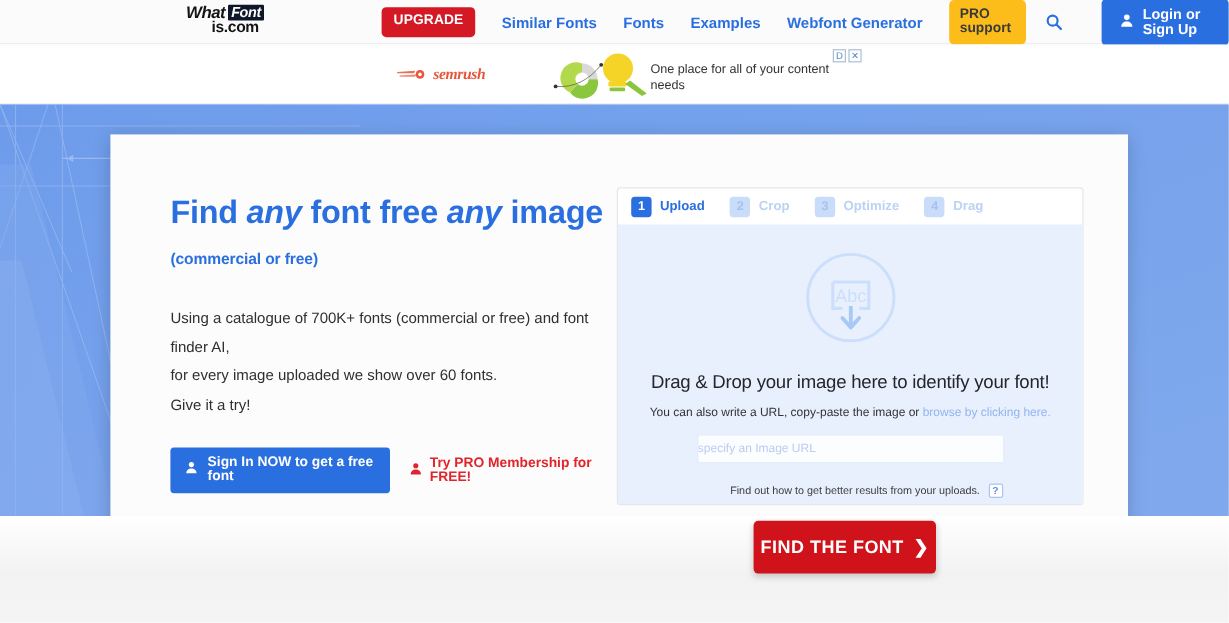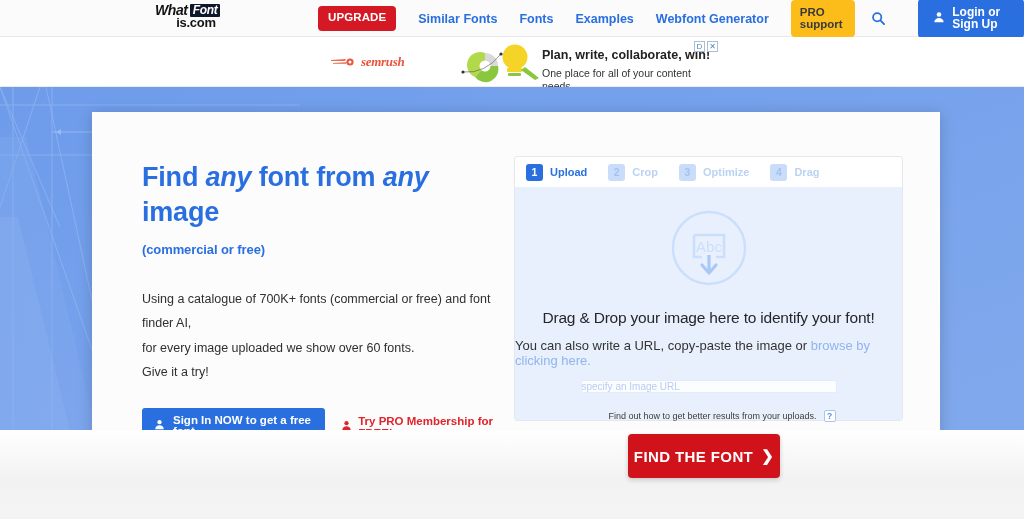--- a/index.html
+++ b/index.html
@@ -154,21 +154,21 @@
 
   .dropzone {
     position: absolute; left: 0; right: 0; top: 30px; bottom: 0;
     background: #e9f0fd;
     display: flex; flex-direction: column; align-items: center;
   }
   .drop-icon { margin-top: 22px; }
   .drop-title {
     font-size: 15.5px; color: #24262b; margin-top: 18px; letter-spacing: -0.2px;
   }
-  .drop-sub { font-size: 13px; color: #333; margin-top: 11px; }
+  .drop-sub { font-size: 10px; color: #333; margin-top: 11px; }
   .drop-sub a { color: #8fb4ee; text-decoration: none; cursor: pointer; }
   .url-input {
     width: 256px; height: 24px; margin-top: 12px;
     background: #fcfdff; border: 1px solid #e2ecfb; border-radius: 2px;
     text-align: left; font-size: 10px; color: #b9cdf0;
     font-family: "Liberation Sans", sans-serif;
     outline: none;
   }
   .url-input::placeholder { color: #b9cdf0; }
   .drop-foot { display: flex; align-items: center; gap: 7px; margin-top: 17px; padding-left: 27px; }
@@ -260,21 +260,20 @@
           <path d="M30 24 L43 24 A13 13 0 0 1 20 35 Z" fill="#8bc63f"></path>
           <path d="M30 24 L20 35 A13 13 0 0 1 30 11 Z" fill="#b2d94c"></path>
           <circle cx="30" cy="24" r="5.5" fill="#fff"></circle>
           <path d="M8 30 Q30 32 46 12" stroke="#555" stroke-width="0.6" fill="none"></path>
           <circle cx="8" cy="30" r="1.6" fill="#333"></circle>
           <circle cx="46" cy="12" r="1.6" fill="#333"></circle>
         </svg>
       </div>
 
       <div class="ad-text">
-        <div class="ad-head">Plan, write, collaborate, win!</div>
         <div class="ad-sub">One place for all of your content needs</div>
       </div>
 
       <div class="ad-choices">
         <div class="adc-box">D</div>
         <div class="adc-box">✕</div>
       </div>
     </div>
   </div>
 
@@ -303,21 +302,21 @@
         <path d="M56 45 l5 -3 l0 6 z" fill="#c3d7f6" stroke="none"></path>
       </g>
       <polygon points="0,50 26,50 96,343 0,343" fill="#8ab0f0" opacity="0.35"></polygon>
       <polygon points="0,130 18,130 70,343 0,343" fill="#9dbdf3" opacity="0.25"></polygon>
     </svg>
 
     <div class="card">
 
       <div class="left-col">
         <h1 class="hero-title">
-          <span>Find </span><em>any</em><span> font from </span><em>any</em><span> image</span>
+          <span>Find </span><em>any</em><span> font free </span><em>any</em><span> image</span>
         </h1>
         <div class="hero-sub">(commercial or free)</div>
 
         <div class="hero-body">
           <div>Using a catalogue of 700K+ fonts (commercial or free) and font finder AI,</div>
           <div>for every image uploaded we show over 60 fonts.</div>
           <div>Give it a try!</div>
         </div>
 
         <div class="cta-row">

